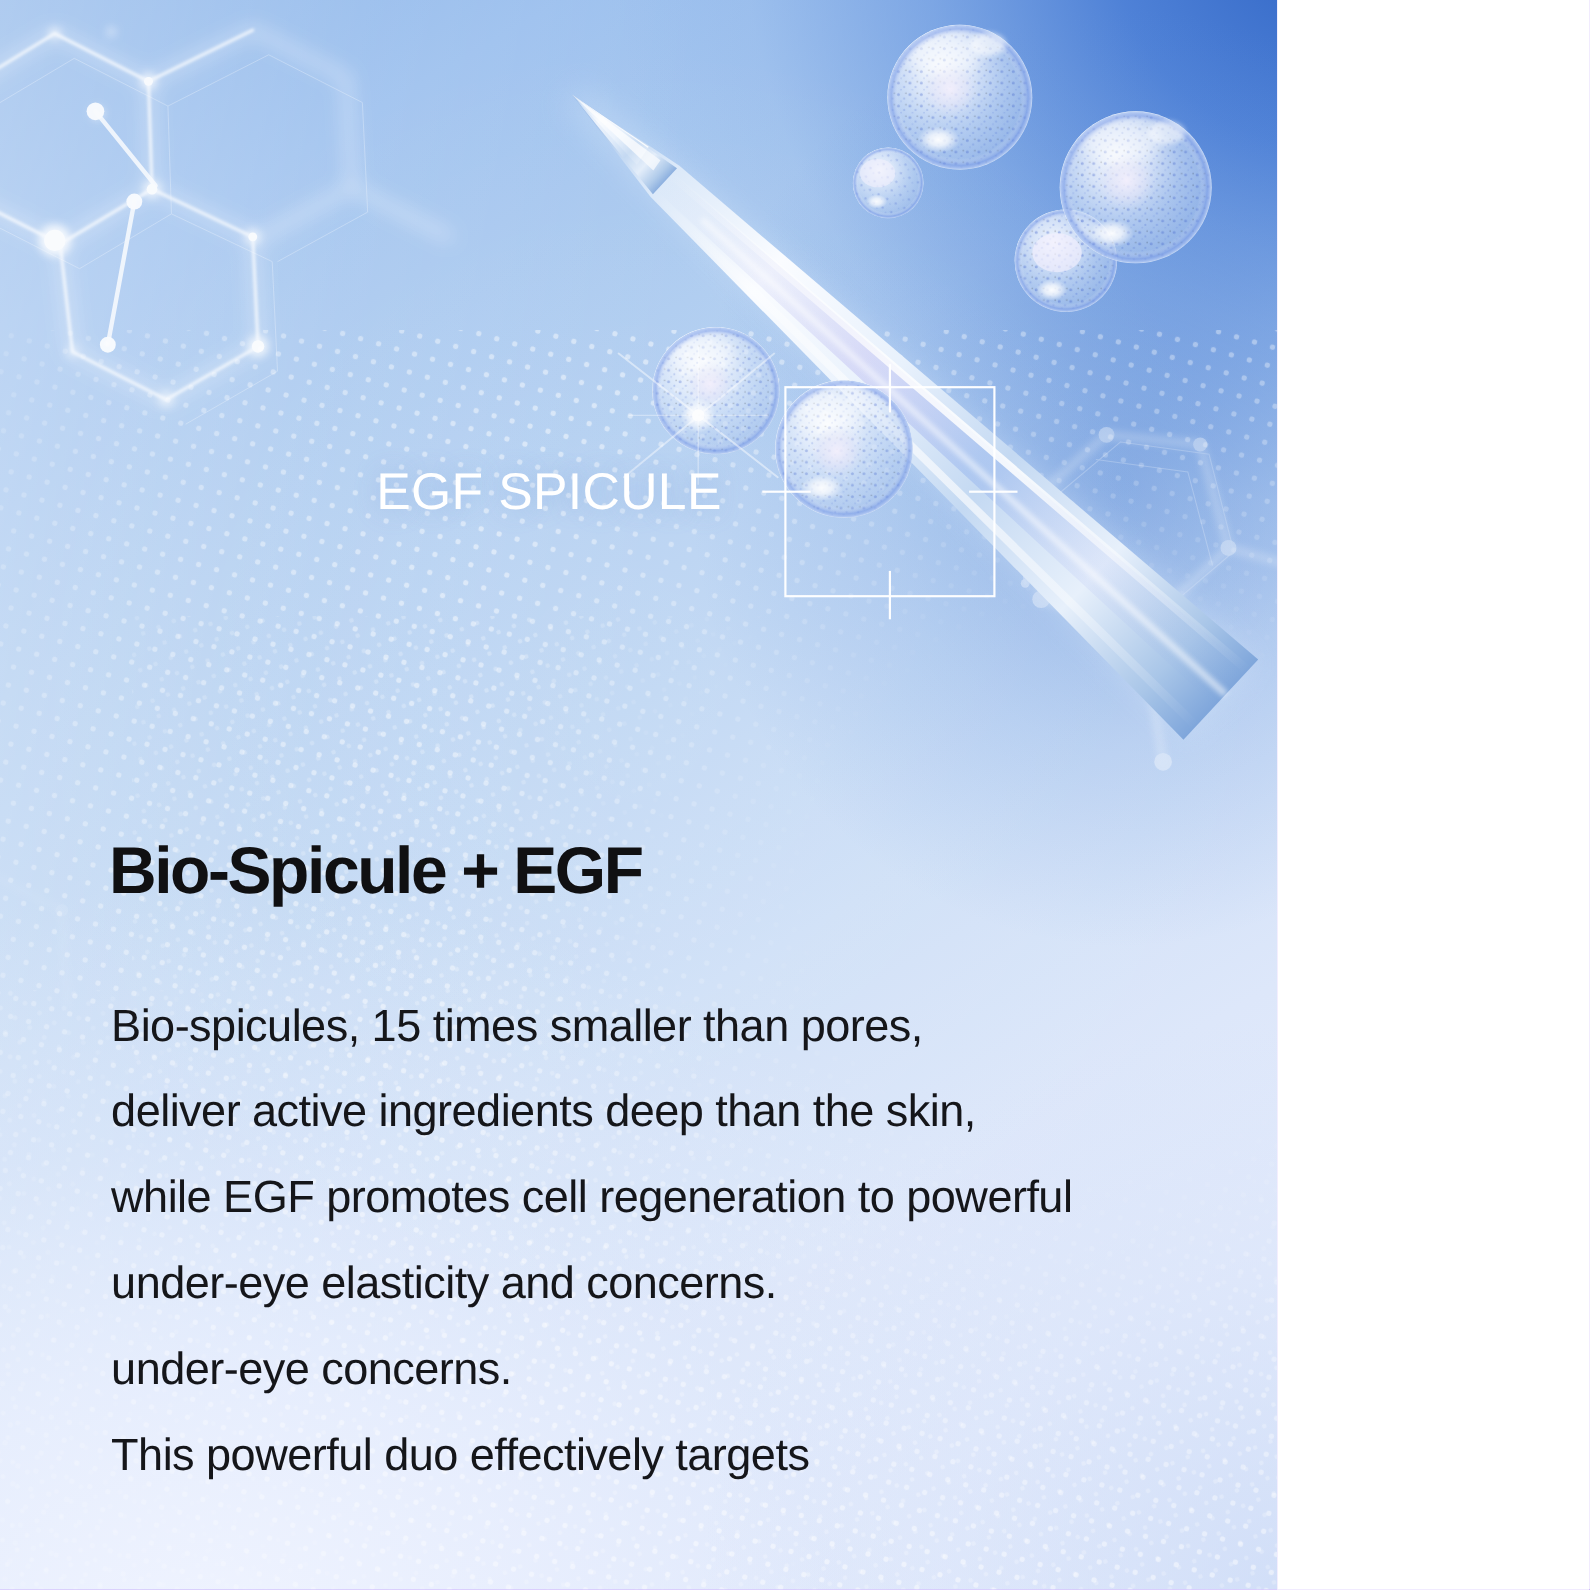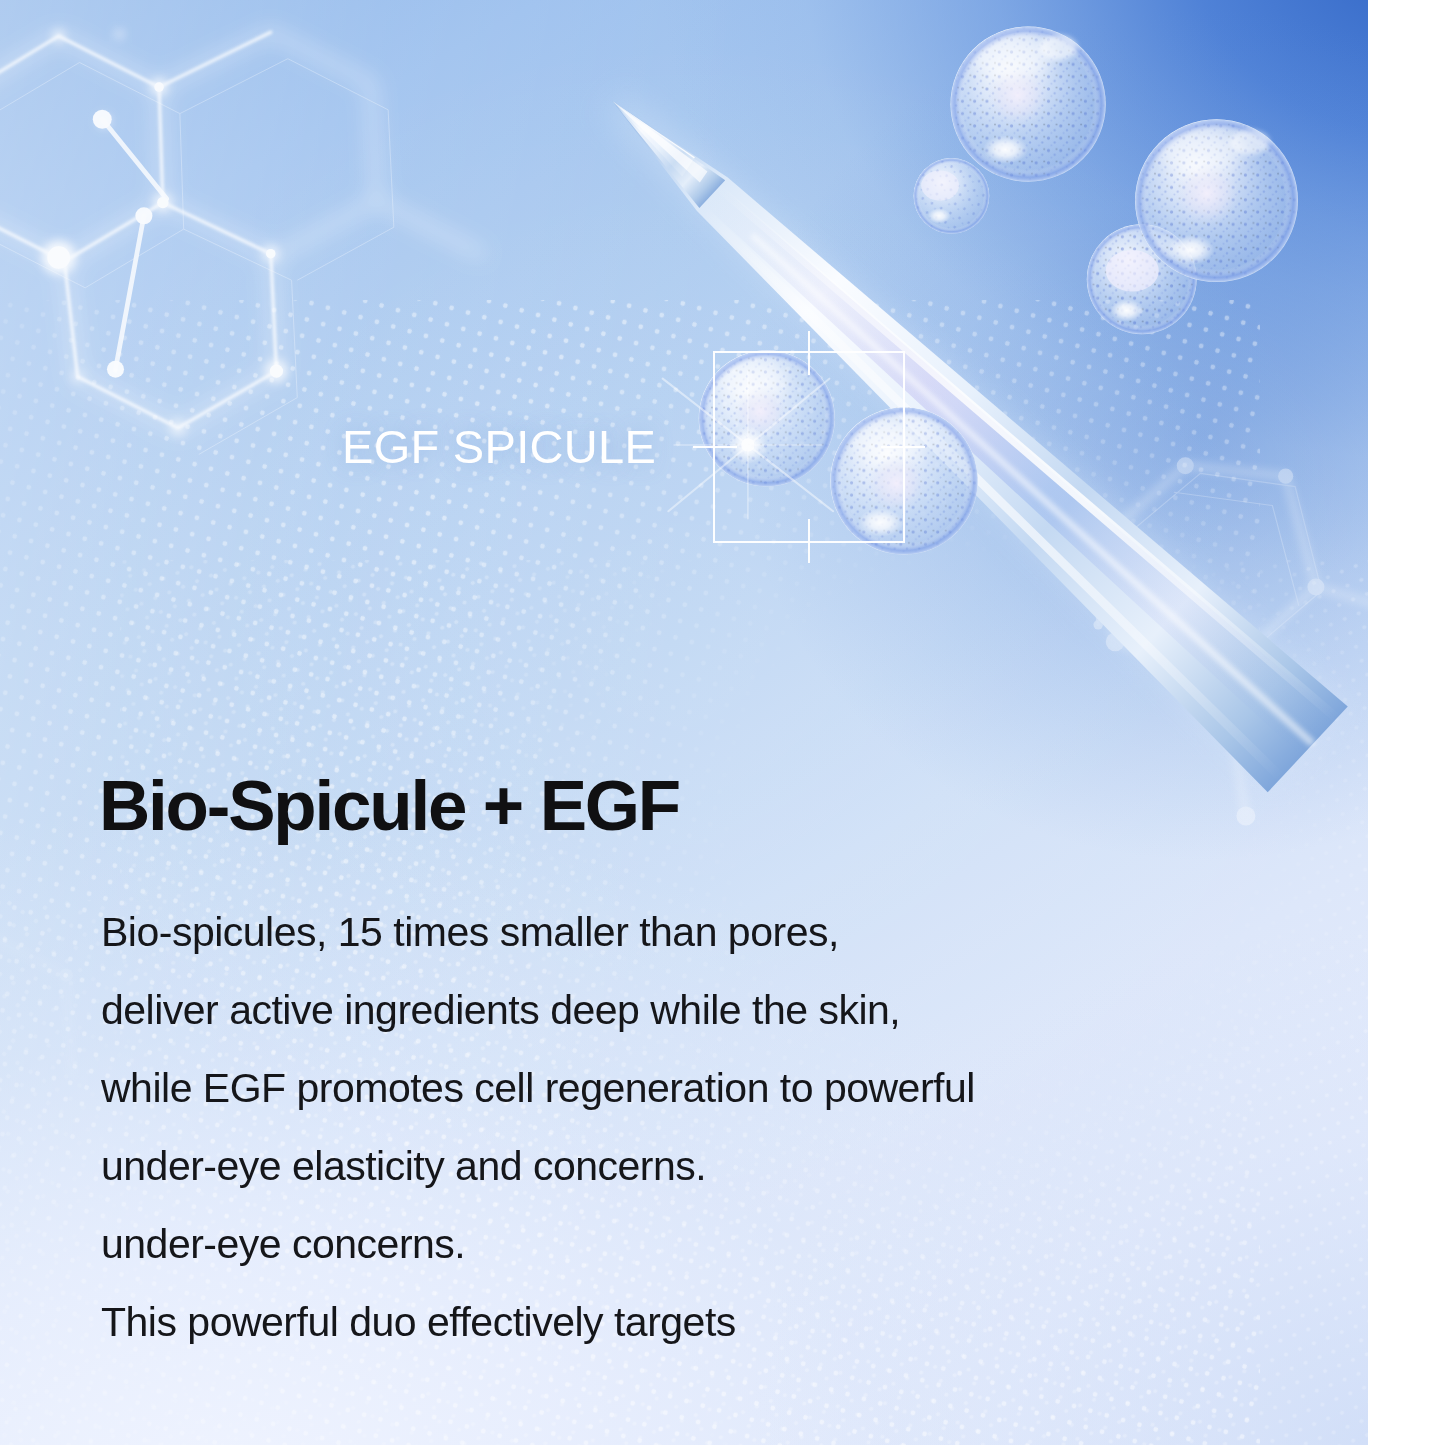--- a/index.html
+++ b/index.html
@@ -1,20 +1,20 @@
 <!DOCTYPE html>
 <html><head>
 <meta charset="utf-8">
 <style>
   html,body{margin:0;padding:0;background:#fff;}
   *{box-sizing:border-box;}
 
   #page{
     position:relative;
-    width:1368px;height:1445px;
+    width:1161px;height:1445px;
     overflow:hidden;
     font-family:"Liberation Sans","DejaVu Sans",sans-serif;
     background:#8b5cf6;
   }
 
   
   .bg-layer{position:absolute;inset:0;}
   .bg-base{
     background:linear-gradient(150deg,
       #86B1E8 0%,
@@ -134,21 +134,21 @@
     color:#ffffff;
     white-space:nowrap;
     line-height:1;
     text-shadow:0 0 22px rgba(120,160,220,.45);
   }
 
   
   #headline{
     position:absolute;
     left:99px;top:722px;
-    font-size:71px;
+    font-size:60px;
     font-weight:bold;
     letter-spacing:-2.2px;
     color:#101012;
     line-height:1;
     white-space:nowrap;
   }
   #body-copy{
     position:absolute;
     left:101px;top:893px;
     width:1260px;
@@ -500,20 +500,20 @@
     <span class="tick tick-bottom"></span>
     <span class="tick tick-left"></span>
   </div>
 
   <div id="callout-label">EGF SPICULE</div>
 
   <h1 id="headline">Bio-Spicule + EGF</h1>
 
   <div id="body-copy">
     <div class="line">Bio-spicules, 15 times smaller than pores,</div>
-    <div class="line">deliver active ingredients deep while the skin,</div>
+    <div class="line">deliver active ingredients deep than the skin,</div>
     <div class="line">while EGF promotes cell regeneration to powerful</div>
     <div class="line">under-eye elasticity and concerns.</div>
     <div class="line">under-eye concerns.</div>
     <div class="line">This powerful duo effectively targets</div>
   </div>
 
 </div>
 
 </body></html>

